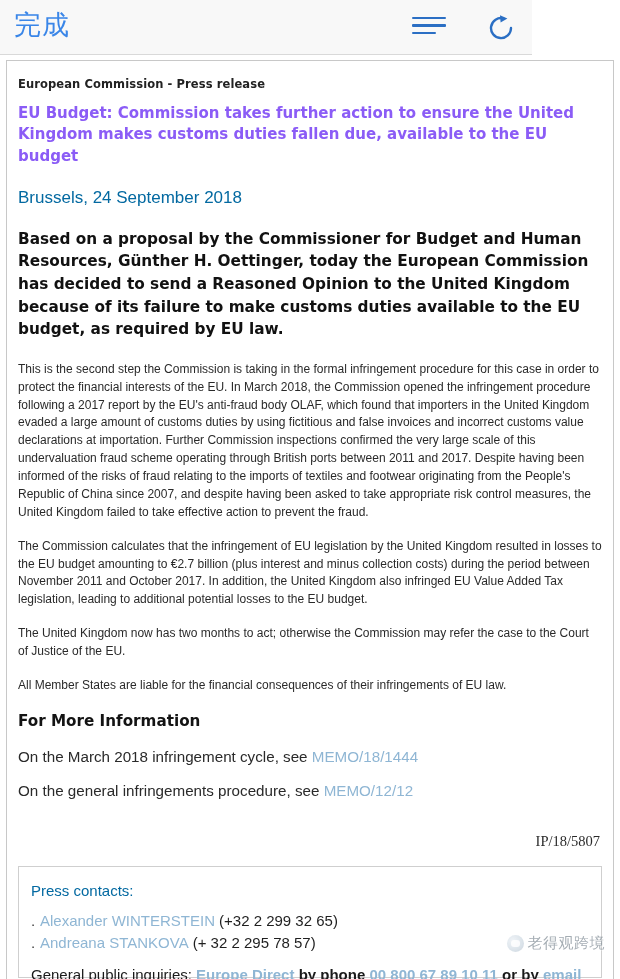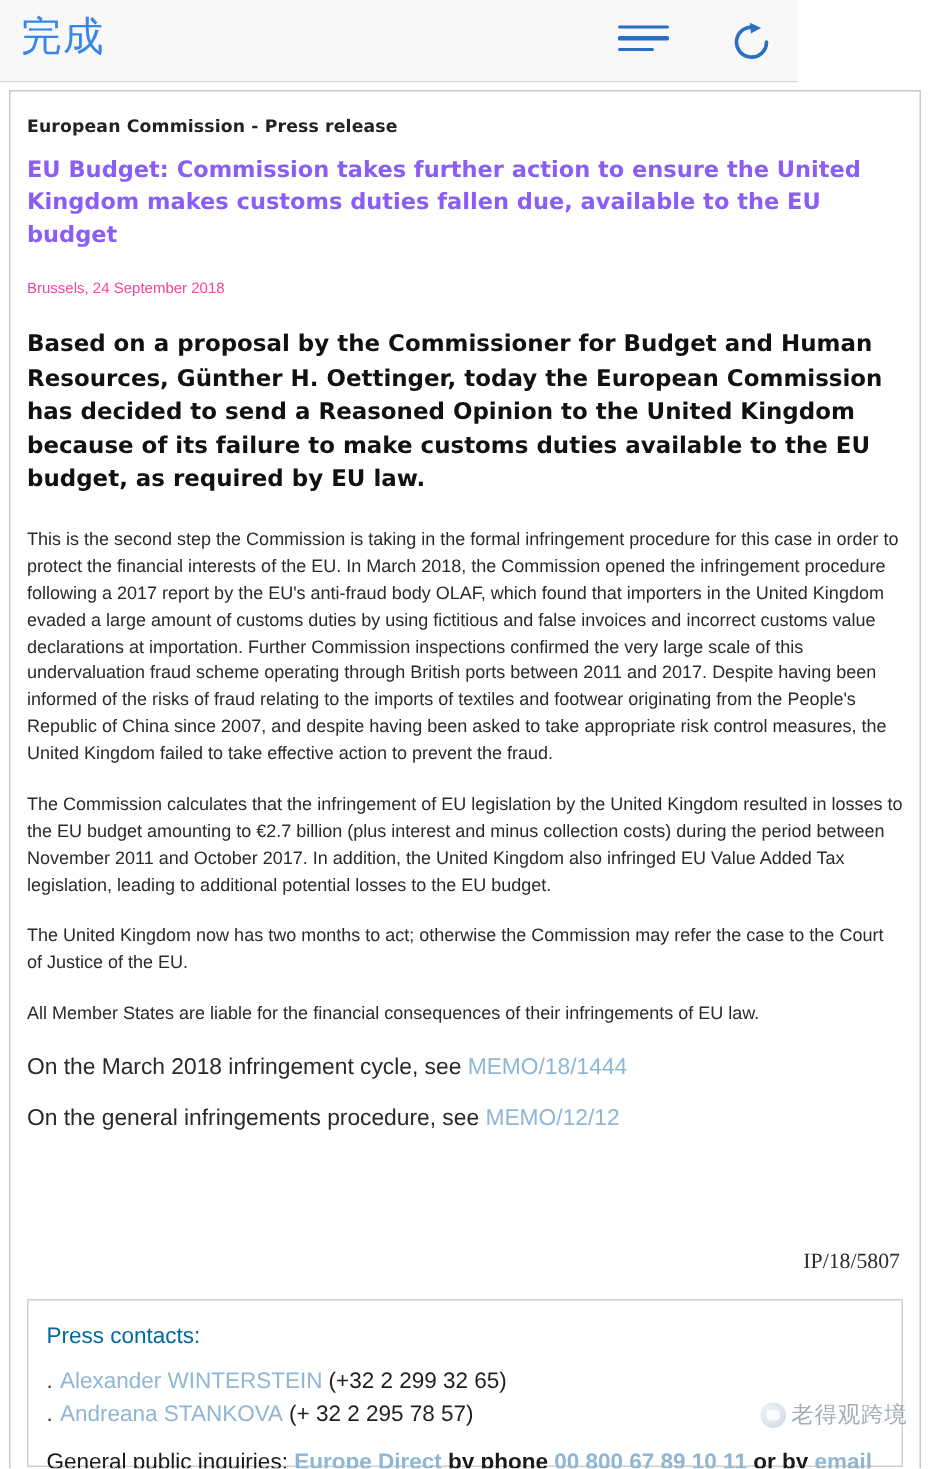--- a/index.html
+++ b/index.html
@@ -105,22 +105,22 @@
   }
   .headline {
     font-size: 15px;
     font-weight: bold;
     color: #8b5cf6;
     line-height: 1.42;
     margin: 0 0 19px 0;
     font-family: "DejaVu Sans", "Liberation Sans", sans-serif;
   }
   .dateline {
-    font-size: 10px;
-    color: #ec4899;
+    font-size: 17px;
+    color: #0369a1;
     line-height: 1.4;
     margin: 0 0 18px 0;
   }
   .lead {
     font-size: 15.3px;
     font-weight: bold;
     color: #111;
     line-height: 1.48;
     margin: 0 0 20px 0;
     font-family: "DejaVu Sans", "Liberation Sans", sans-serif;
@@ -270,20 +270,21 @@
 
     <div class="dateline">Brussels, 24 September 2018</div>
 
     <div class="lead">Based on a proposal by the Commissioner for Budget and Human Resources, Günther H. Oettinger, today the European Commission has decided to send a Reasoned Opinion to the United Kingdom because of its failure to make customs duties available to the EU budget, as required by EU law.</div>
 
     <p class="body-p">This is the second step the Commission is taking in the formal infringement procedure for this case in order to protect the financial interests of the EU. In March 2018, the Commission opened the infringement procedure following a 2017 report by the EU's anti-fraud body OLAF, which found that importers in the United Kingdom evaded a large amount of customs duties by using fictitious and false invoices and incorrect customs value declarations at importation. Further Commission inspections confirmed the very large scale of this undervaluation fraud scheme operating through British ports between 2011 and 2017. Despite having been informed of the risks of fraud relating to the imports of textiles and footwear originating from the People's Republic of China since 2007, and despite having been asked to take appropriate risk control measures, the United Kingdom failed to take effective action to prevent the fraud.</p>
     <p class="body-p">The Commission calculates that the infringement of EU legislation by the United Kingdom resulted in losses to the EU budget amounting to €2.7 billion (plus interest and minus collection costs) during the period between November 2011 and October 2017. In addition, the United Kingdom also infringed EU Value Added Tax legislation, leading to additional potential losses to the EU budget.</p>
     <p class="body-p">The United Kingdom now has two months to act; otherwise the Commission may refer the case to the Court of Justice of the EU.</p>
     <p class="body-p">All Member States are liable for the financial consequences of their infringements of EU law.</p>
 
+    <div class="subhead">For More Information</div>
 
     <div class="ref-line">
       <span>On the March 2018 infringement cycle, see </span><a class="link">MEMO/18/1444</a>
     </div>
     <div class="ref-line">
       <span>On the general infringements procedure, see </span><a class="link">MEMO/12/12</a>
     </div>
 
     <div class="doc-ref">IP/18/5807</div>
 

